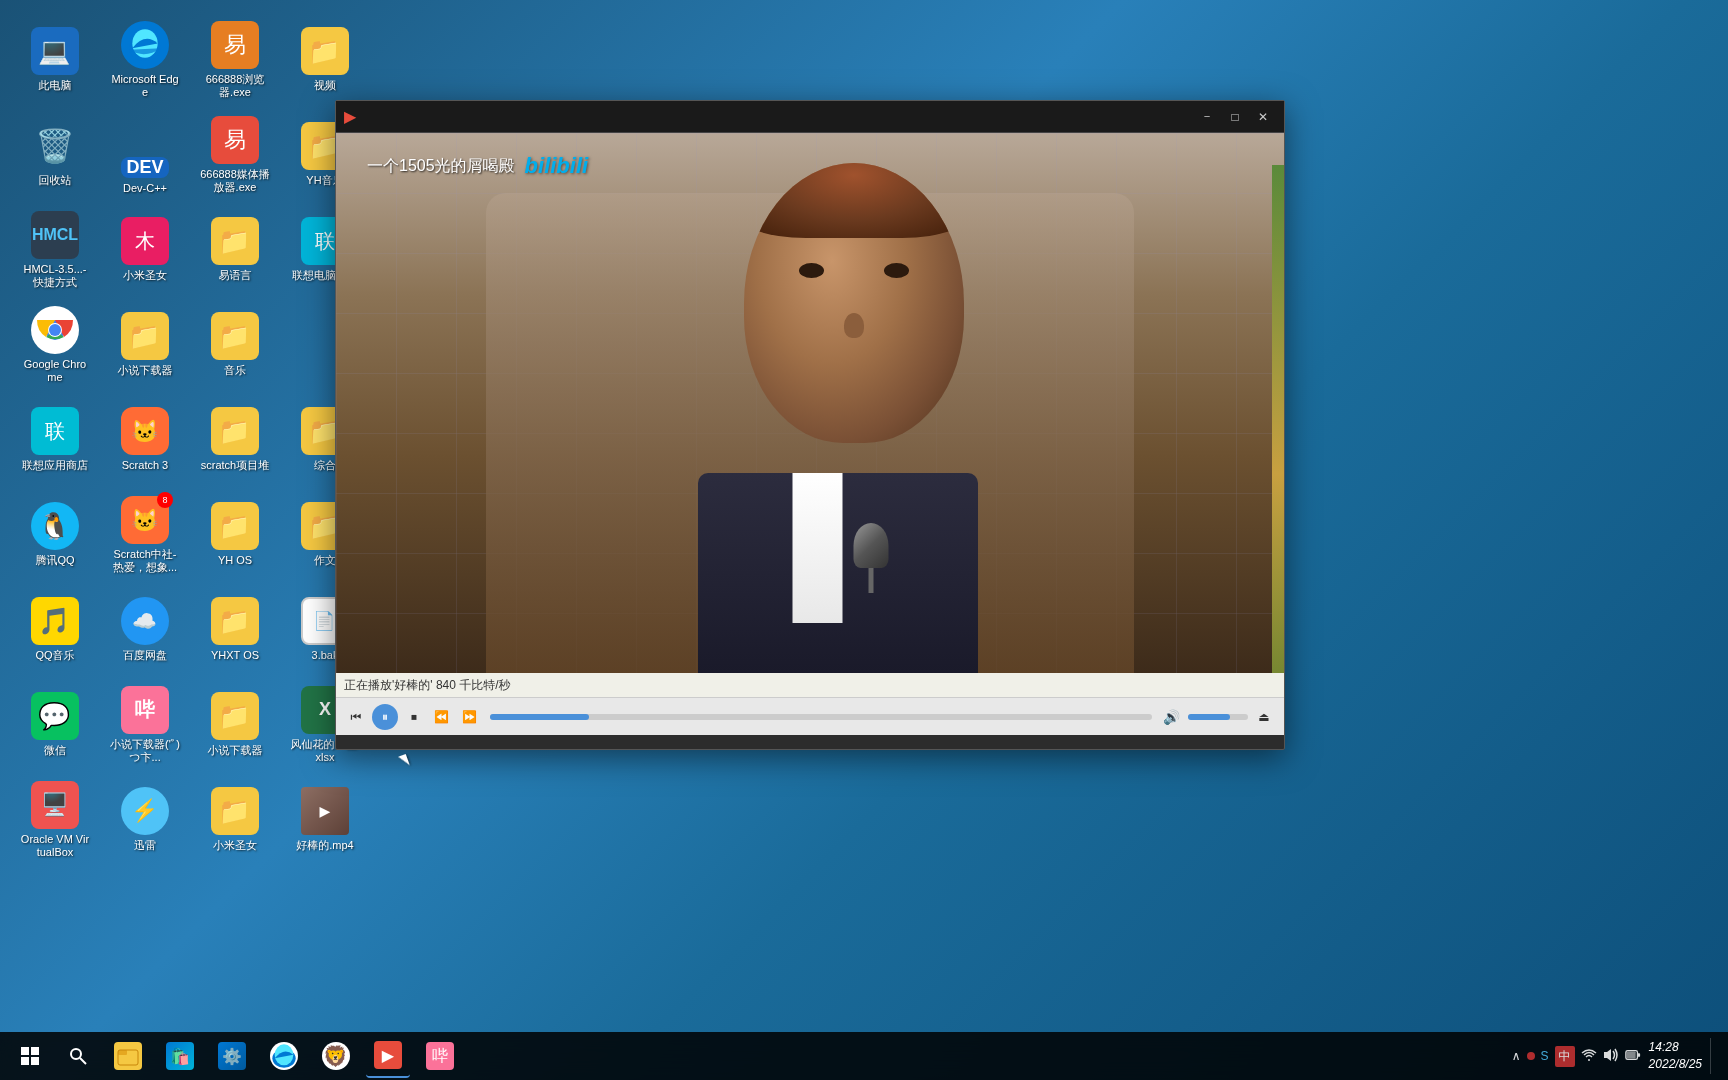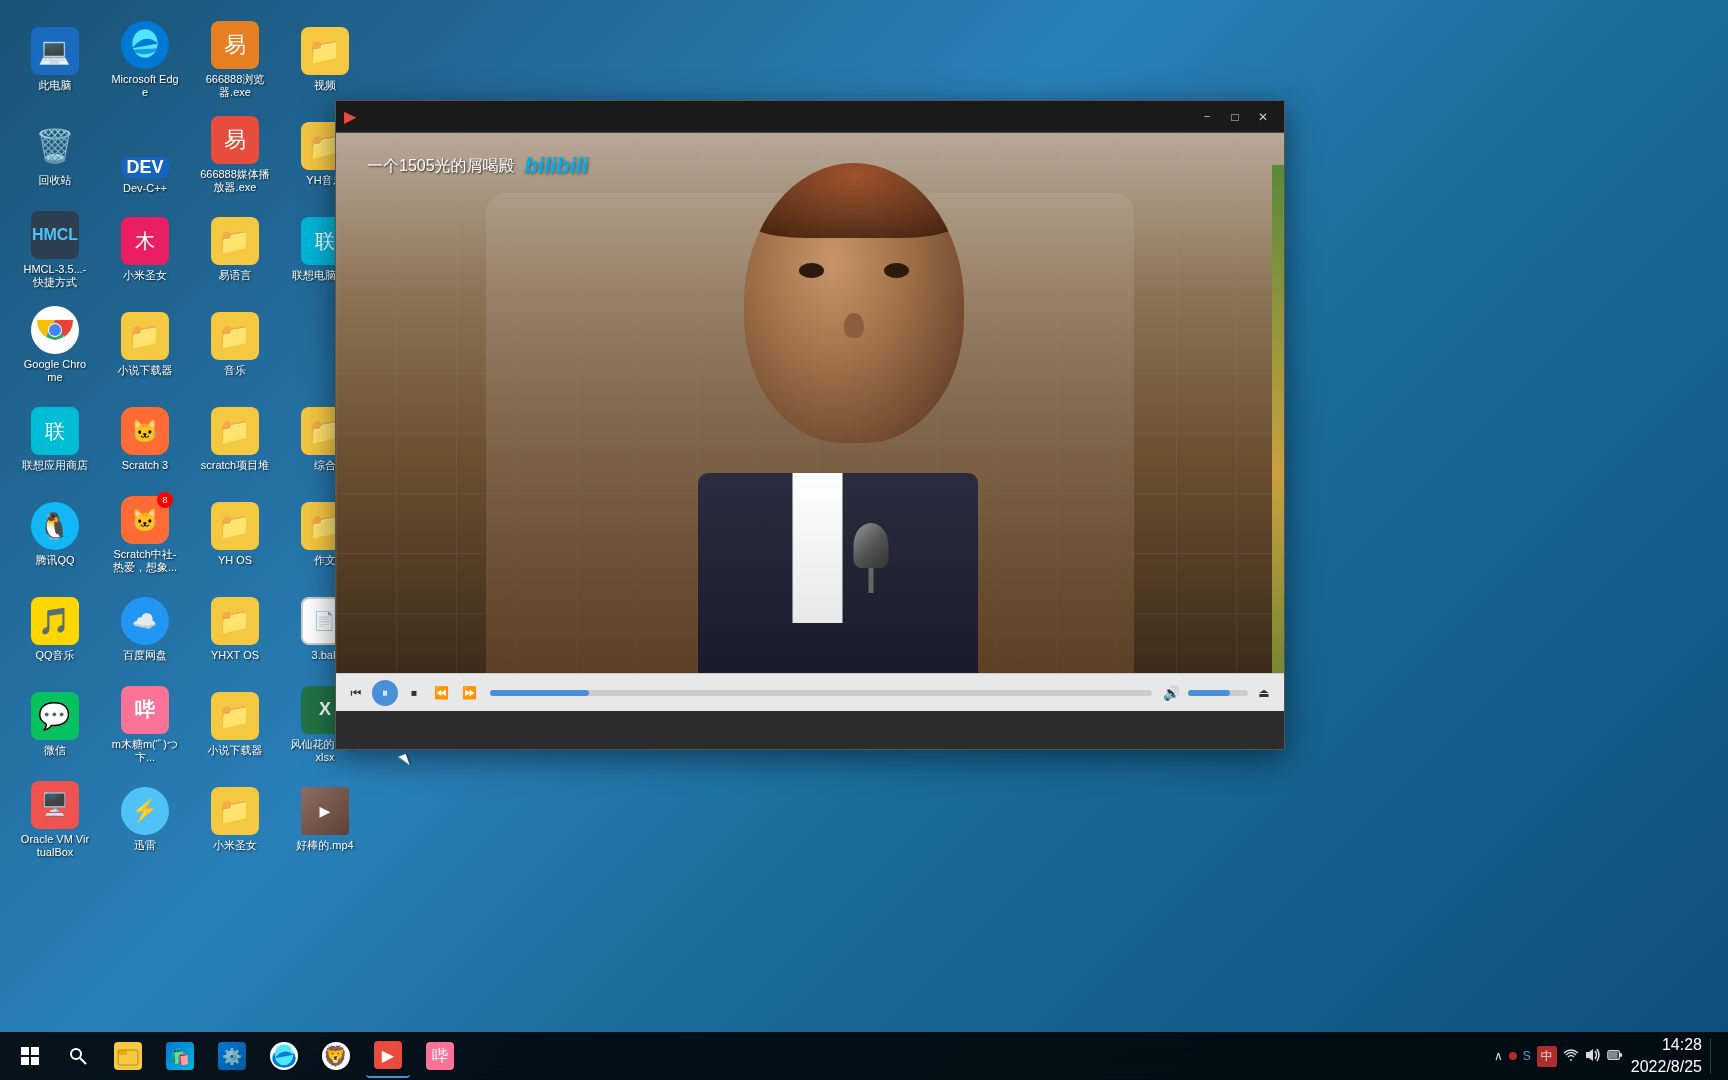--- a/index.html
+++ b/index.html
@@ -122,24 +122,24 @@
       width: 28px;
       height: 28px;
       border-radius: 4px;
       display: flex;
       align-items: center;
       justify-content: center;
       font-size: 18px;
     }
 
     .time-display {
-      text-align: right;
       color: white;
-      font-size: 16px;
+      font-size: 12px;
       line-height: 1.4;
+      font-style: italic;
     }
 
     
     .media-window {
       position: absolute;
       top: 100px;
       left: 335px;
       width: 950px;
       height: 650px;
       background: #2c2c2c;
@@ -540,21 +540,21 @@
       <div class="icon-img" style="background:#fff; border:2px solid #ccc; color:#333; font-size:18px;">📄</div>
       <span class="icon-label">3.bak</span>
     </div>
 
     <div class="desktop-icon">
       <div class="icon-img" style="background:#07c160; border-radius:8px; color:white; font-size:26px;">💬</div>
       <span class="icon-label">微信</span>
     </div>
     <div class="desktop-icon">
       <div class="icon-img" style="background:#fb7299; border-radius:8px; color:white; font-size:20px; font-weight:bold;">哔</div>
-      <span class="icon-label">m木糖m('ﾟ)つ卞...</span>
+      <span class="icon-label">小说下载器('ﾟ)つ卞...</span>
     </div>
     <div class="desktop-icon">
       <div class="icon-img" style="background:#f5c842; font-size:26px;">📁</div>
       <span class="icon-label">小说下载器</span>
     </div>
     <div class="desktop-icon">
       <div class="icon-img" style="background:#217346; color:white; font-size:18px; font-weight:bold;">X</div>
       <span class="icon-label">风仙花的一生.xlsx</span>
     </div>
 
@@ -625,20 +625,23 @@
           </div>
 
         </div>
 
       </div>
 
       <div class="right-scrollbar"></div>
 
     </div>
 
+    <div class="video-statusbar">
+      <span>正在播放'好棒的' 840 千比特/秒</span>
+    </div>
 
     <div class="player-controls">
       <div class="ctrl-btn">⏮</div>
       <div class="ctrl-btn" style="background:#4a90d9; color:white; border-radius:50%; width:26px; height:26px;">⏸</div>
       <div class="ctrl-btn">⏹</div>
       <div class="ctrl-btn">⏪</div>
       <div class="ctrl-btn">⏩</div>
 
       <div class="progress-bar-container">
         <div class="progress-bar-fill" style="width: 15%;"></div>

